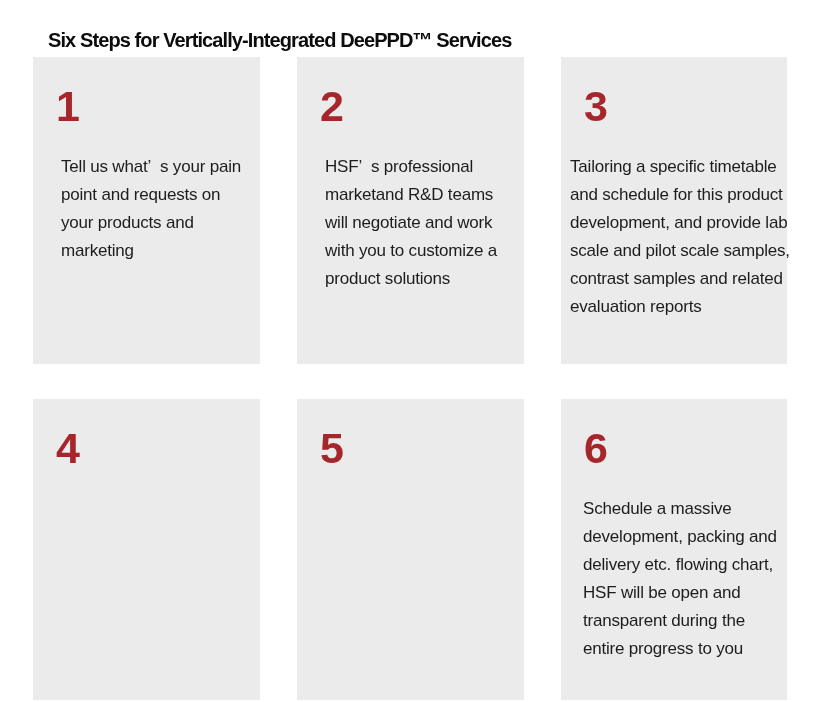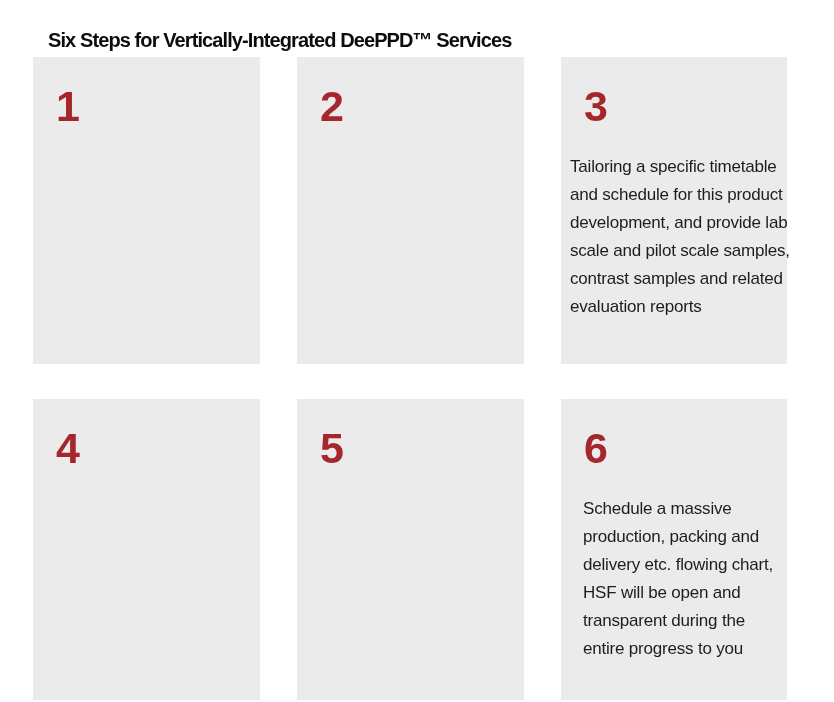--- a/index.html
+++ b/index.html
@@ -66,24 +66,33 @@
 </style>
 </head>
 <body>
 
 <h1 class="title">Six Steps for Vertically-Integrated DeePPD™ Services</h1>
 
 <div class="grid">
 
   <section class="card card-1">
     <div class="num">1</div>
+    <p class="desc">Tell us what’&nbsp; s your pain
+point and requests on
+your products and
+marketing</p>
   </section>
 
   <section class="card card-2">
     <div class="num">2</div>
+    <p class="desc">HSF’&nbsp; s professional
+marketand R&amp;D teams
+will negotiate and work
+with you to customize a
+product solutions</p>
   </section>
 
   <section class="card card-3">
     <div class="num">3</div>
     <p class="desc">Tailoring a specific timetable
 and schedule for this product
 development, and provide lab
 scale and pilot scale samples,
 contrast samples and related
 evaluation reports</p>
@@ -93,20 +102,20 @@
     <div class="num">4</div>
   </section>
 
   <section class="card card-5">
     <div class="num">5</div>
   </section>
 
   <section class="card card-6">
     <div class="num">6</div>
     <p class="desc">Schedule a massive
-production, packing and
+development, packing and
 delivery etc. flowing chart,
 HSF will be open and
 transparent during the
 entire progress to you</p>
   </section>
 
 </div>
 
 </body></html>

